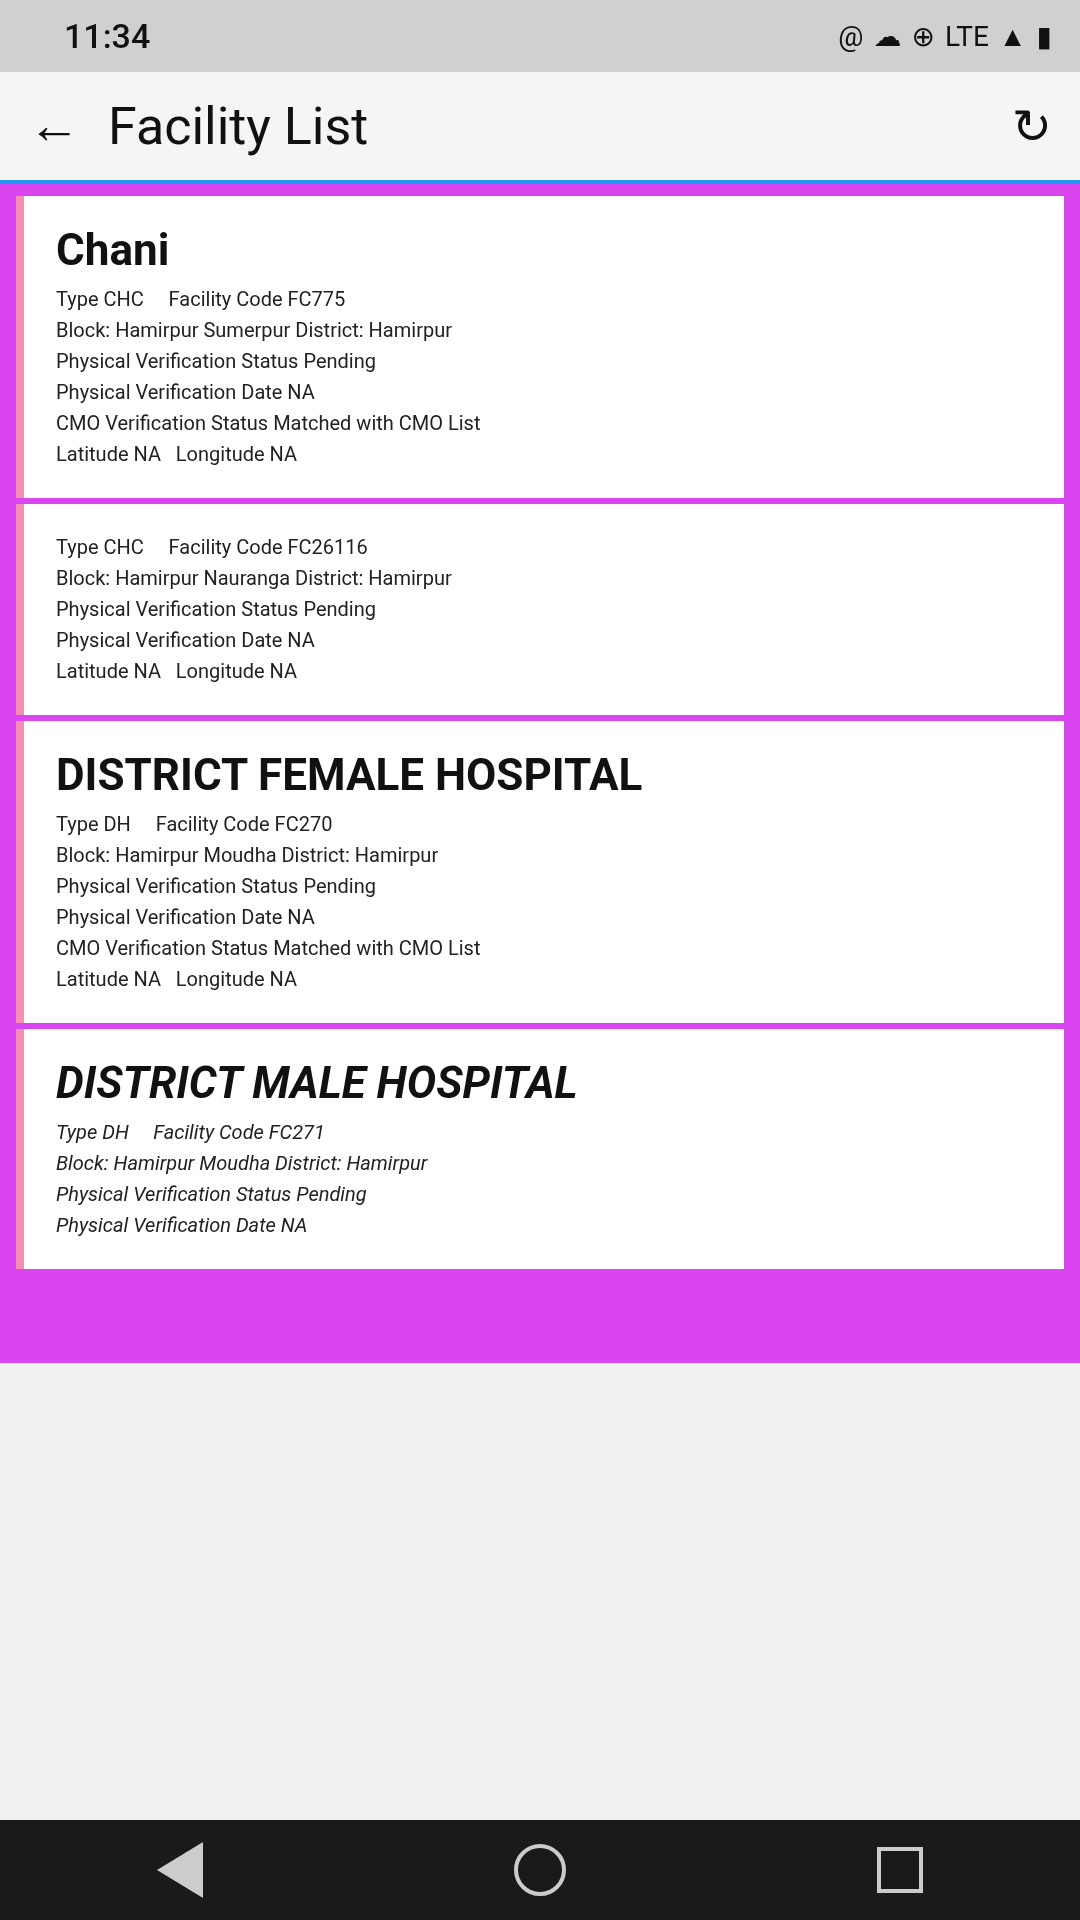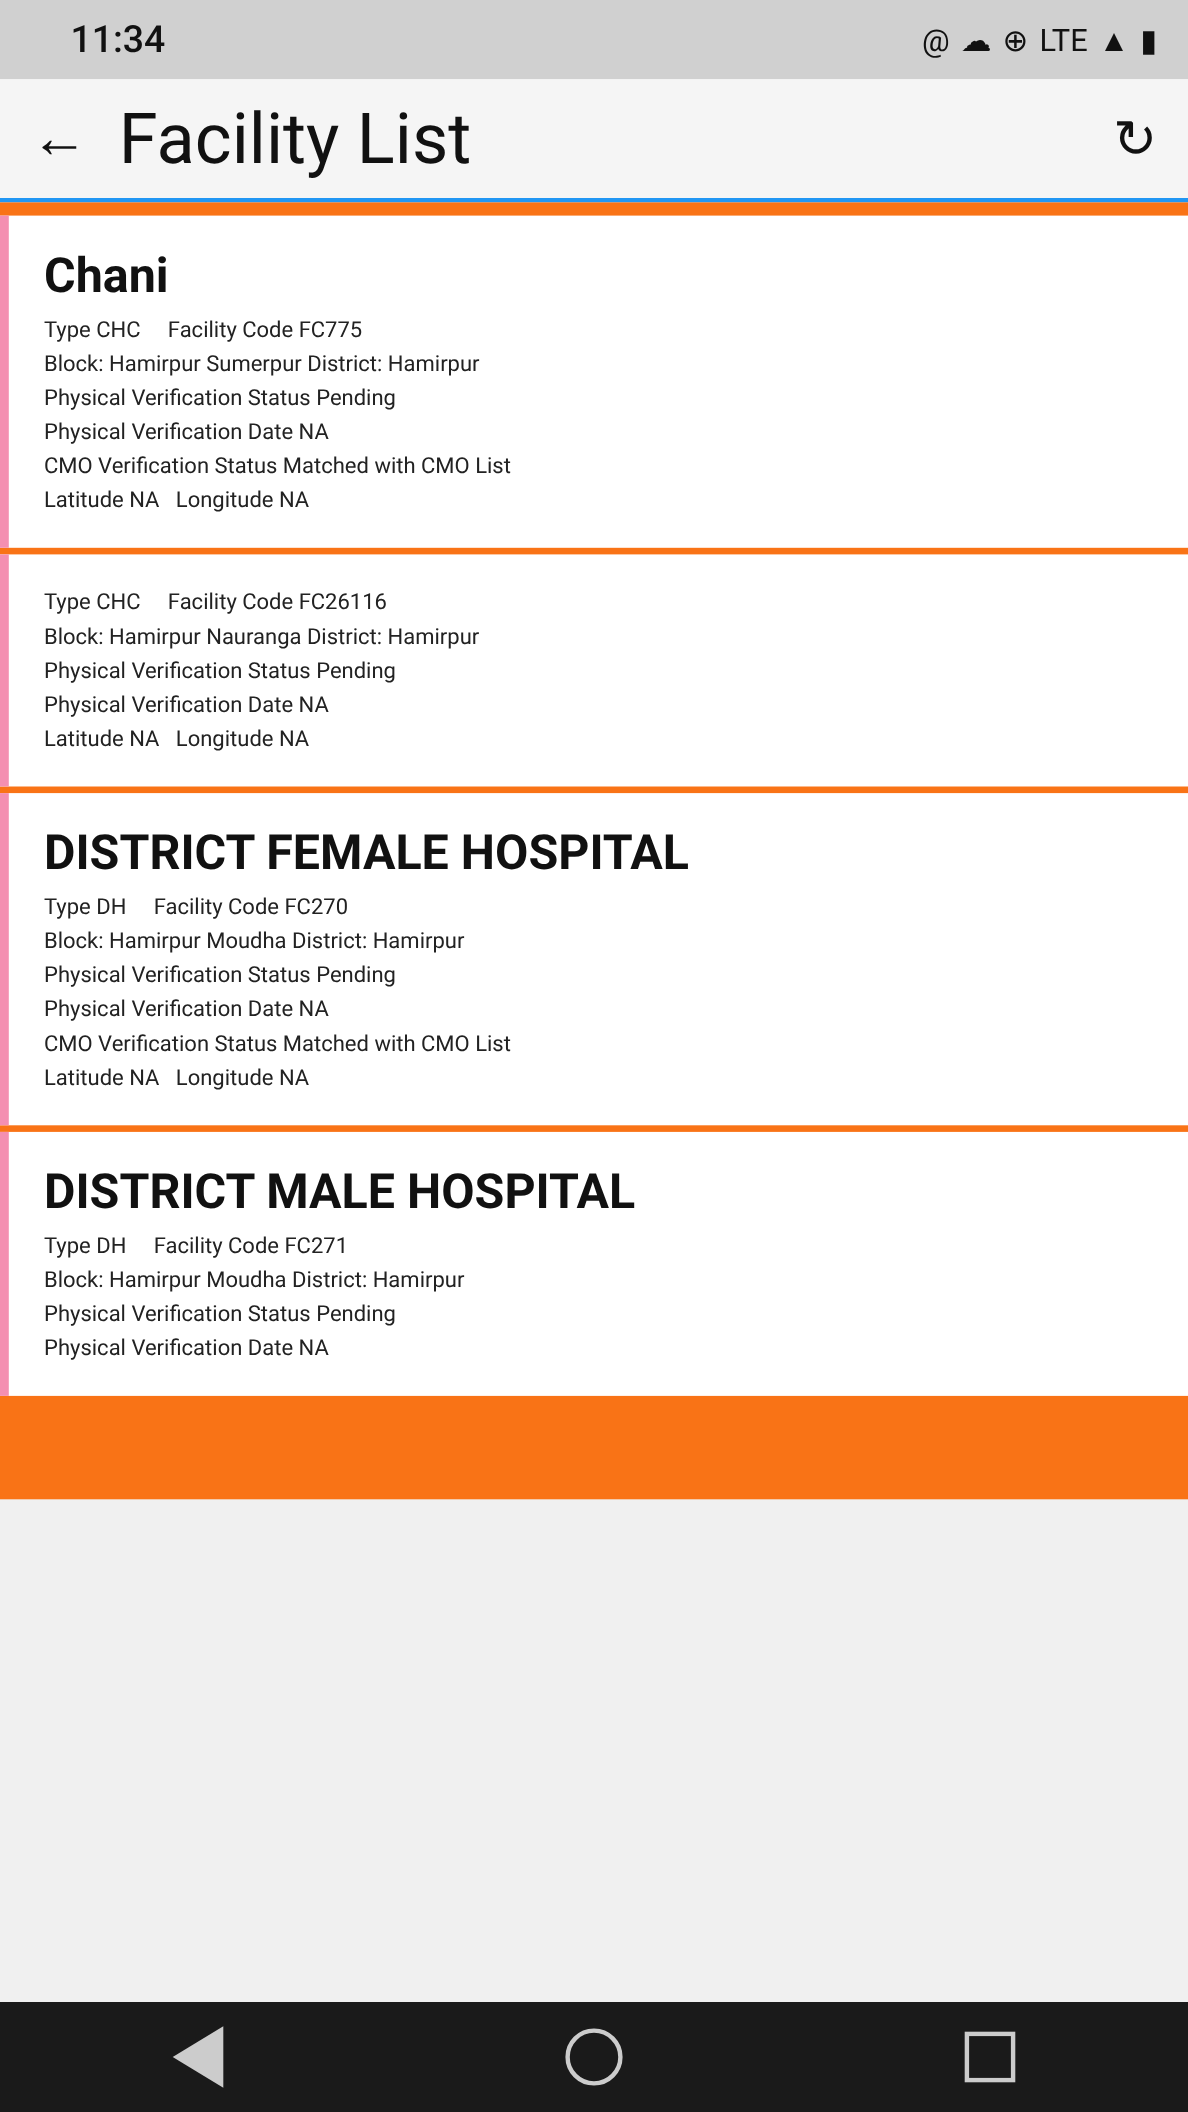--- a/index.html
+++ b/index.html
@@ -49,34 +49,34 @@
     .app-bar-back {
       font-size: 52px;
       color: #111;
       cursor: pointer;
       margin-right: 28px;
       font-weight: 300;
       line-height: 1;
     }
     .app-bar-title {
       flex: 1;
-      font-size: 64px;
+      font-size: 52px;
       font-weight: 400;
       color: #111;
     }
     .app-bar-refresh {
       font-size: 48px;
       color: #111;
       cursor: pointer;
     }
 
     
     .content {
-      background: #f97316;
-      padding: 6px 0;
+      background: #d946ef;
+      padding: 6px 16px;
     }
 
     
     .facility-card {
       background: #fff;
       margin: 6px 0;
       padding: 28px 32px;
       border-left: 8px solid #f48fb1;
       position: relative;
     }
@@ -171,21 +171,21 @@
   </div>
     <div class="facility-card">
     <div class="facility-name">DISTRICT FEMALE HOSPITAL</div>
     <div class="facility-row">Type DH&nbsp;&nbsp;&nbsp;&nbsp;&nbsp;Facility Code FC270</div>
     <div class="facility-row">Block: Hamirpur Moudha District: Hamirpur</div>
     <div class="facility-row">Physical Verification Status Pending</div>
     <div class="facility-row">Physical Verification Date NA</div>
     <div class="facility-row">CMO Verification Status Matched with CMO List</div>
     <div class="facility-row">Latitude NA&nbsp;&nbsp;&nbsp;Longitude NA</div>
   </div>
-    <div class="facility-card" style="overflow: hidden; max-height: 340px; margin-bottom: 88px;">
+    <div class="facility-card" style="overflow: hidden; max-height: 340px; margin-bottom: 88px; font-style: italic;">
     <div class="facility-name">DISTRICT MALE HOSPITAL</div>
     <div class="facility-row">Type DH&nbsp;&nbsp;&nbsp;&nbsp;&nbsp;Facility Code FC271</div>
     <div class="facility-row">Block: Hamirpur Moudha District: Hamirpur</div>
     <div class="facility-row">Physical Verification Status Pending</div>
     <div class="facility-row">Physical Verification Date NA</div>
 
   </div>
   </div>
 
 <div class="bottom-nav">

